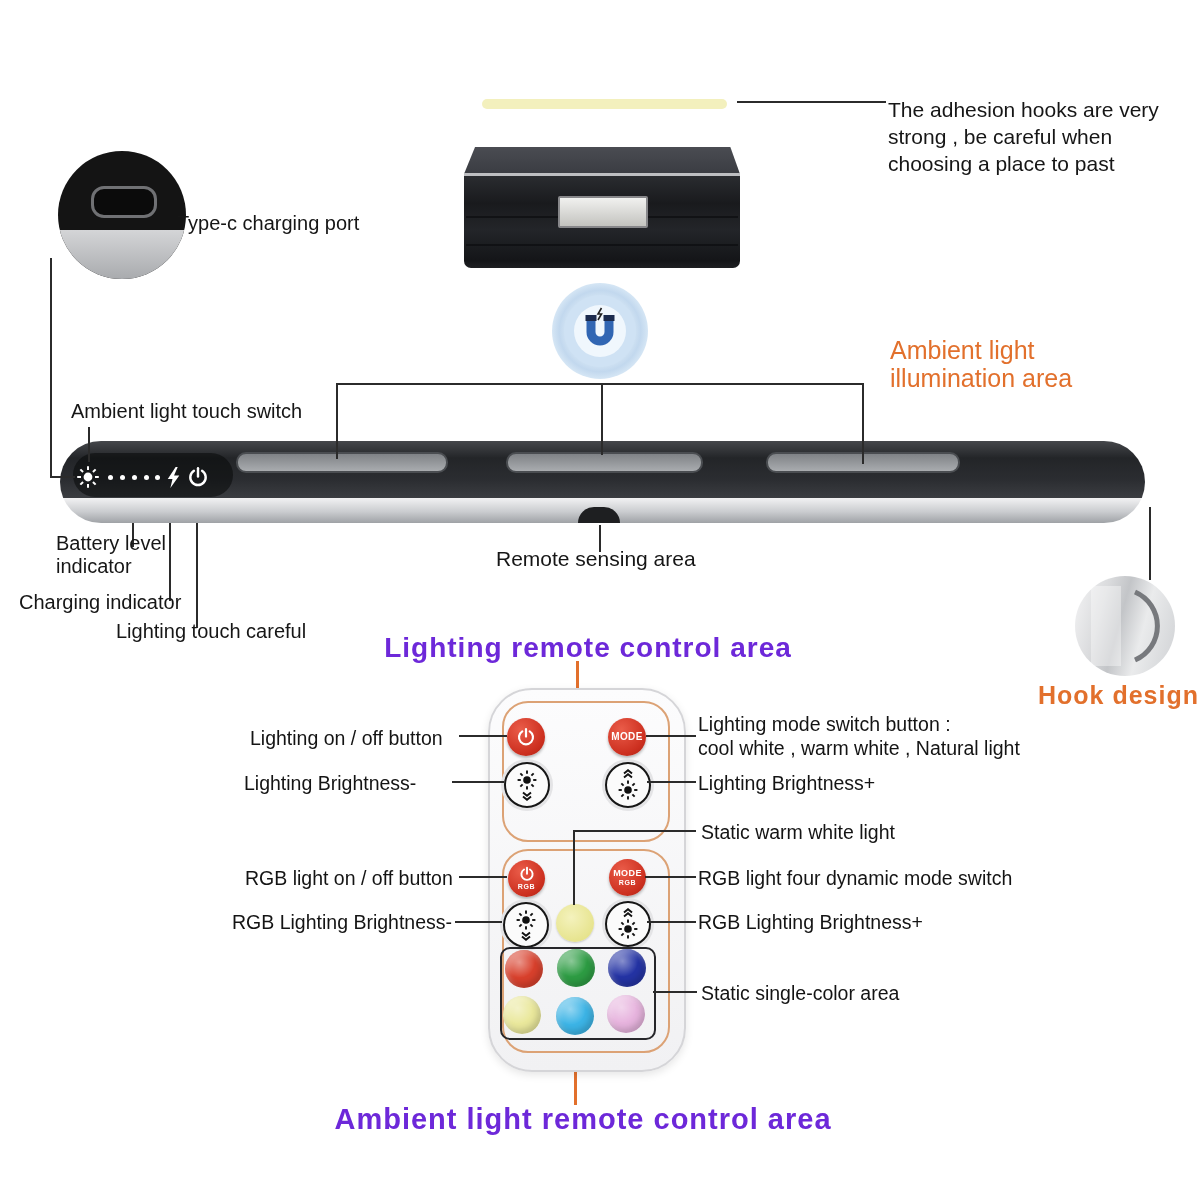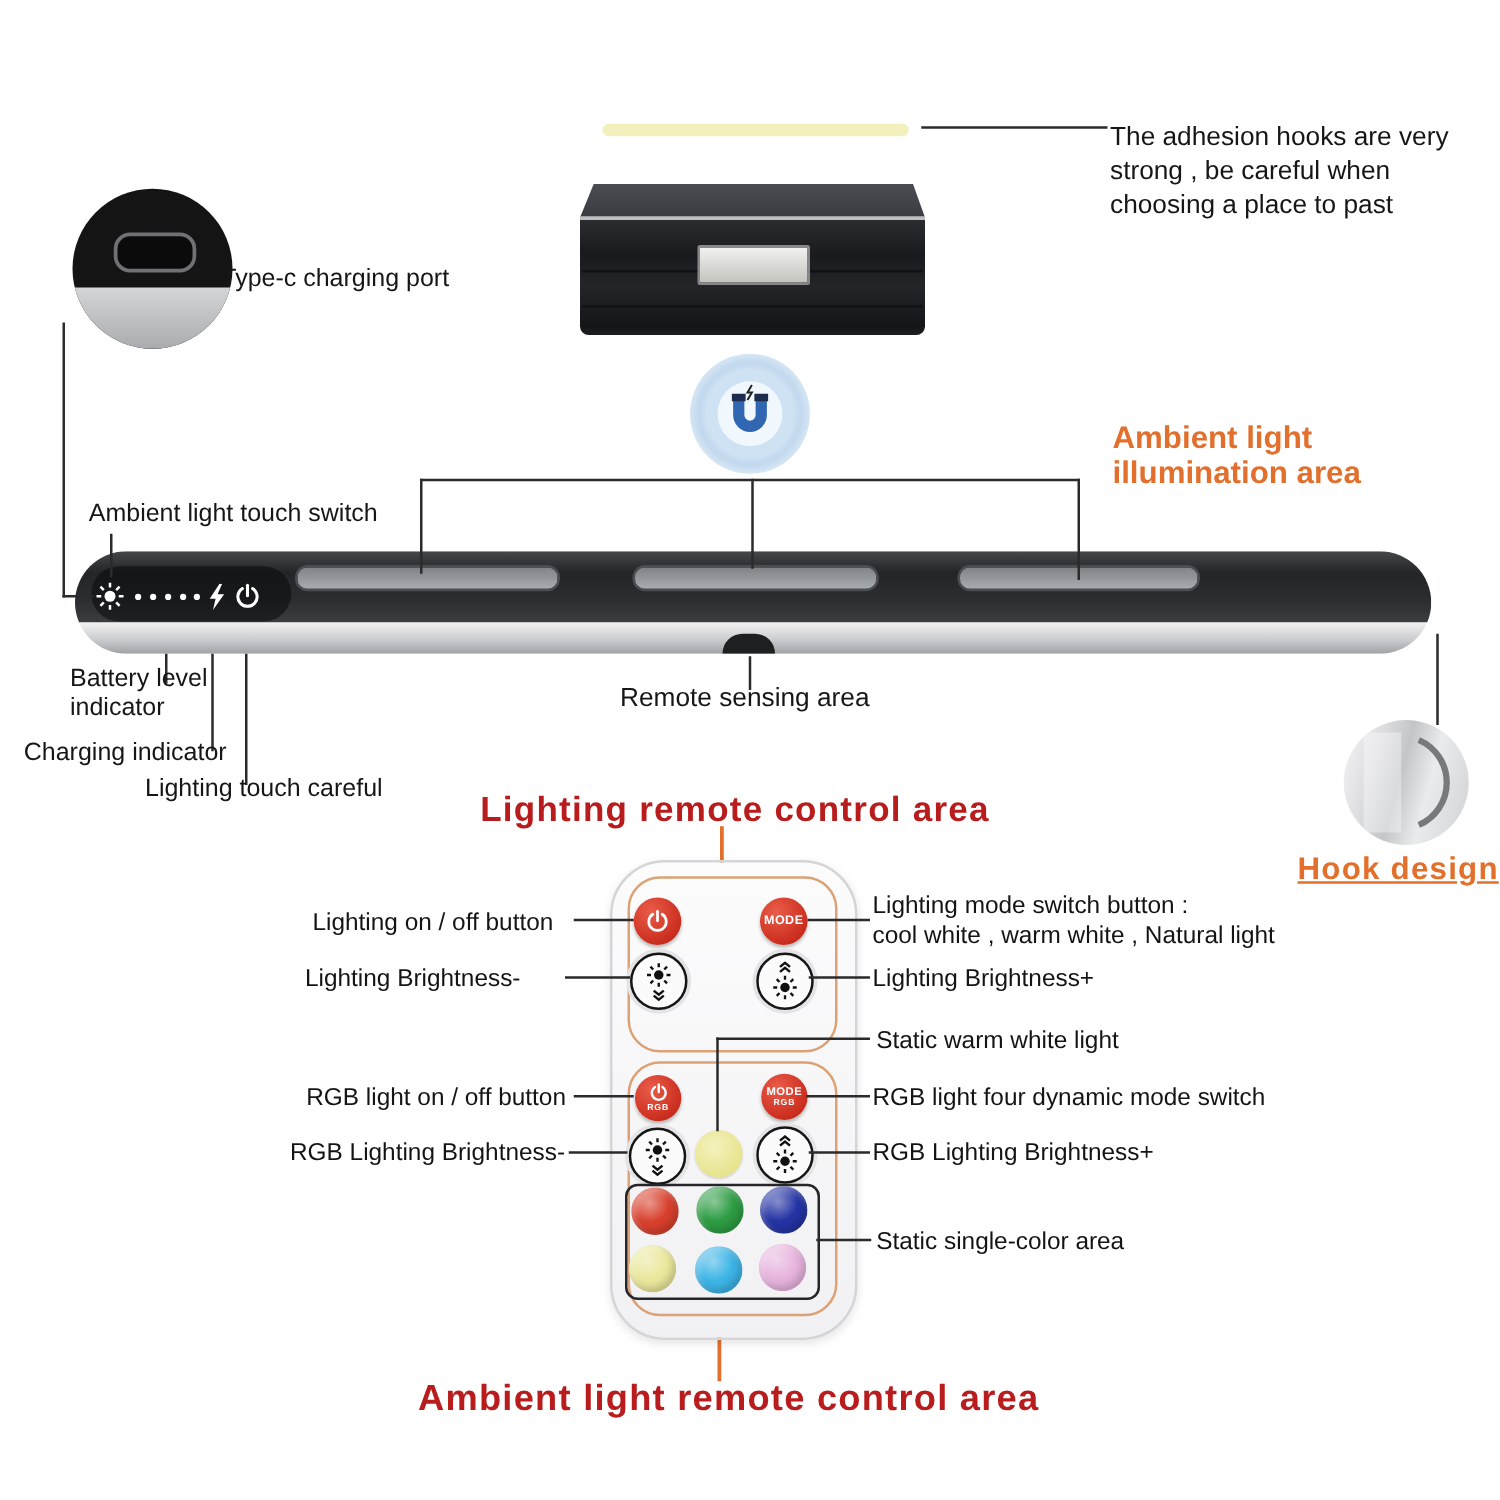--- a/index.html
+++ b/index.html
@@ -56,21 +56,21 @@
           box-shadow:0 3px 8px rgba(0,0,0,.10);}
   .osec{position:absolute;border:2px solid #dca275;border-radius:26px;}
   .btn{position:absolute;border-radius:50%;display:flex;flex-direction:column;align-items:center;justify-content:center;}
   .btn.red{background:radial-gradient(circle at 35% 30%,#ea5c49,#cc2f1f 68%,#a52316);box-shadow:0 2px 3px rgba(0,0,0,.28);}
   .btn.white{background:#fbfbfb;border:2.5px solid #161616;box-shadow:0 0 0 3px #e4e4e6;}
   .btn.warm{background:radial-gradient(circle at 40% 35%,#f4f2bd,#e6e38c 75%);box-shadow:0 1px 2px rgba(0,0,0,.18);}
   .btn .mode-t{color:#fff;font-weight:700;font-size:10px;letter-spacing:.4px;line-height:10px;}
   .btn .rgb-t{color:#fff;font-weight:700;font-size:7px;letter-spacing:.6px;line-height:8px;margin-top:1px;}
   .grid{position:absolute;left:500px;top:947px;width:152px;height:89px;border:2.5px solid #26262a;border-radius:10px;}
   .sw{position:absolute;width:38px;height:38px;border-radius:50%;box-shadow:inset -3px -4px 6px rgba(0,0,0,.18), inset 3px 4px 6px rgba(255,255,255,.35);}
-  .head{position:absolute;font-weight:700;color:#b91c1c;text-align:center;letter-spacing:1px;}
+  .head{position:absolute;font-weight:700;color:#6d28d9;text-align:center;letter-spacing:1px;}
 </style>
 </head>
 <body>
 
 <div id="canvas">
 
   <div class="strip"></div>
   <div class="ln h" style="left:737px;top:101px;width:149px;"></div>
   <div class="t wrap" style="left:888px;top:96px;width:292px;font-size:21px;line-height:27px;">The adhesion hooks are very strong , be careful when choosing a place to past</div>
 
@@ -142,40 +142,40 @@
 
   <div class="ln v" style="left:50px;top:258px;height:220px;"></div>
   <div class="ln h" style="left:50px;top:476px;width:25px;"></div>
   <div class="t" style="left:71px;top:399px;">Ambient light touch switch</div>
   <div class="ln v" style="left:88px;top:427px;height:35px;"></div>
 
   <div class="ln h" style="left:336px;top:383px;width:528px;"></div>
   <div class="ln v" style="left:336px;top:383px;height:76px;"></div>
   <div class="ln v" style="left:601px;top:383px;height:72px;"></div>
   <div class="ln v" style="left:862px;top:383px;height:81px;"></div>
-  <div class="t wrap orange" style="left:890px;top:336px;width:240px;font-size:25px;line-height:28px;font-weight:700;">Ambient light illumination area</div>
+  <div class="t wrap orange" style="left:890px;top:336px;width:240px;font-size:25px;line-height:28px;font-weight:400;">Ambient light illumination area</div>
 
   <div class="ln v" style="left:132px;top:523px;height:24px;"></div>
   <div class="t wrap" style="left:56px;top:532px;width:138px;line-height:23px;">Battery level indicator</div>
   <div class="ln v" style="left:169px;top:523px;height:78px;"></div>
   <div class="t" style="left:19px;top:590px;">Charging indicator</div>
   <div class="ln v" style="left:196px;top:523px;height:105px;"></div>
   <div class="t" style="left:116px;top:619px;">Lighting touch careful</div>
 
   <div class="ln v" style="left:599px;top:525px;height:27px;"></div>
   <div class="t" style="left:496px;top:547px;font-size:21px;">Remote sensing area</div>
 
   <div class="ln v" style="left:1149px;top:507px;height:73px;"></div>
   <div class="hook">
     <svg width="100" height="100" viewBox="0 0 100 100">
       <rect x="16" y="10" width="30" height="80" fill="rgba(255,255,255,0.38)"></rect>
       <path d="M60 16 a37 37 0 0 1 0 68" stroke="#77797d" stroke-width="5" fill="none"></path>
     </svg>
   </div>
-  <div class="t orange" style="left:1038px;top:683px;font-size:25px;letter-spacing:1px;font-weight:700;text-decoration:underline;">Hook design</div>
+  <div class="t orange" style="left:1038px;top:683px;font-size:25px;letter-spacing:1px;font-weight:700;">Hook design</div>
 
   <div class="head" style="left:368px;top:632px;width:440px;font-size:28px;">Lighting remote control area</div>
   <div class="oln" style="left:576px;top:661px;height:41px;"></div>
   <div class="head" style="left:318px;top:1103px;width:530px;font-size:29px;">Ambient light remote control area</div>
   <div class="oln" style="left:574px;top:1051px;height:54px;"></div>
 
   <div class="remote"></div>
   <div class="osec" style="left:502px;top:701px;width:164px;height:137px;"></div>
   <div class="osec" style="left:502px;top:849px;width:164px;height:200px;"></div>
 

